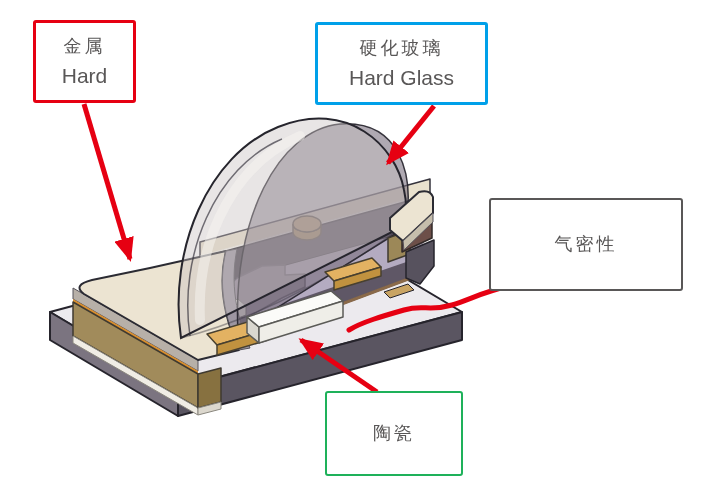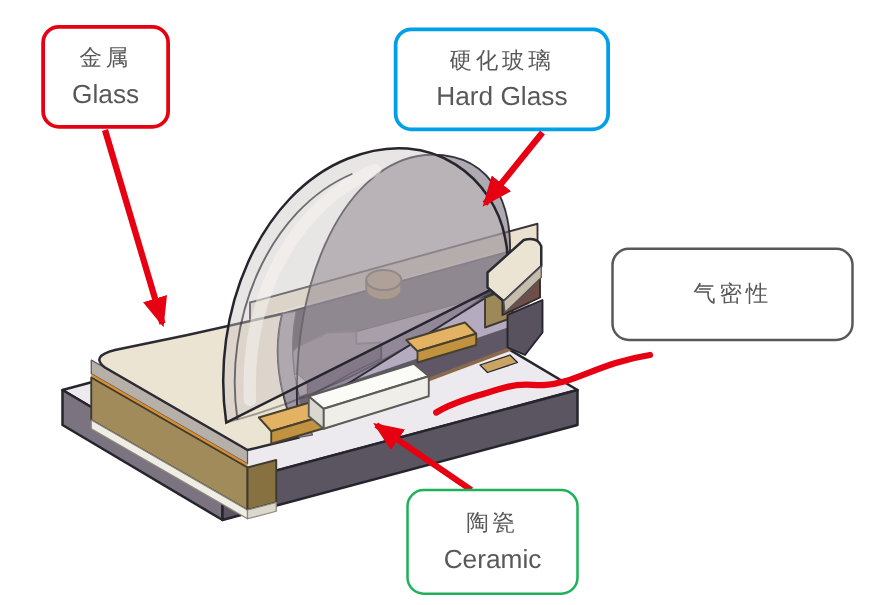--- a/index.html
+++ b/index.html
@@ -2,21 +2,21 @@
 <html><head>
 <meta charset="utf-8">
 <style>
   html,body{margin:0;padding:0;background:#ffffff;}
   #stage{
     position:relative;width:702px;height:484px;background:#ffffff;overflow:hidden;
     font-family:"Liberation Sans", sans-serif;
   }
   #drawing{position:absolute;left:0;top:0;}
   .label-box{
-    position:absolute;background:#ffffff;border:3px solid #999;border-radius:14px;
+    position:absolute;background:#ffffff;border:3px solid #999;border-radius:3px;
     display:flex;flex-direction:column;align-items:center;justify-content:center;
     text-align:center;color:#595757;box-sizing:border-box;
   }
   .label-zh{font-size:18px;letter-spacing:3px;line-height:1.35;}
   .label-en{font-size:21px;line-height:1.3;margin-top:3px;}
   .thin-border{border-width:2px;}
 </style>
 </head>
 <body>
 
@@ -104,30 +104,29 @@
     </g>
 
     <line class="red-line" x1="84" y1="104" x2="130" y2="259" stroke="#e60012" stroke-width="5" marker-end="url(#arrowhead)"></line>
     <line class="red-line" x1="434" y1="106" x2="388" y2="163" stroke="#e60012" stroke-width="5" marker-end="url(#arrowhead)"></line>
     <line class="red-line" x1="377" y1="392" x2="301" y2="340" stroke="#e60012" stroke-width="5" marker-end="url(#arrowhead)"></line>
     <path class="red-line" d="M520,284 C488,289 472,299 452,305 C428,312 424,304 404,310 C383,316 362,322 349,330" fill="none" stroke="#e60012" stroke-width="5" stroke-linecap="round"></path>
   </svg>
 
   <div class="label-box" style="left: 33px; top: 20px; width: 103px; height: 83px; border-color: rgb(230, 0, 18);">
     <span class="label-zh">金属</span>
-    <span class="label-en">Glass</span>
+    <span class="label-en">Hard</span>
   </div>
 
   <div class="label-box" style="left: 315px; top: 22px; width: 173px; height: 83px; border-color: rgb(0, 160, 233);">
     <span class="label-zh">硬化玻璃</span>
     <span class="label-en">Hard Glass</span>
   </div>
 
-  <div class="label-box thin-border" style="left: 489px; top: 198px; width: 194px; height: 75px; border-color: rgb(89, 87, 87);">
+  <div class="label-box thin-border" style="left: 489px; top: 198px; width: 194px; height: 93px; border-color: rgb(89, 87, 87);">
     <span class="label-zh">气密性</span>
   </div>
 
   <div class="label-box thin-border" style="left: 325px; top: 391px; width: 138px; height: 85px; border-color: rgb(30, 177, 90);">
     <span class="label-zh">陶瓷</span>
-    <span class="label-en">Ceramic</span>
   </div>
 
 </div>
 
 </body></html>

